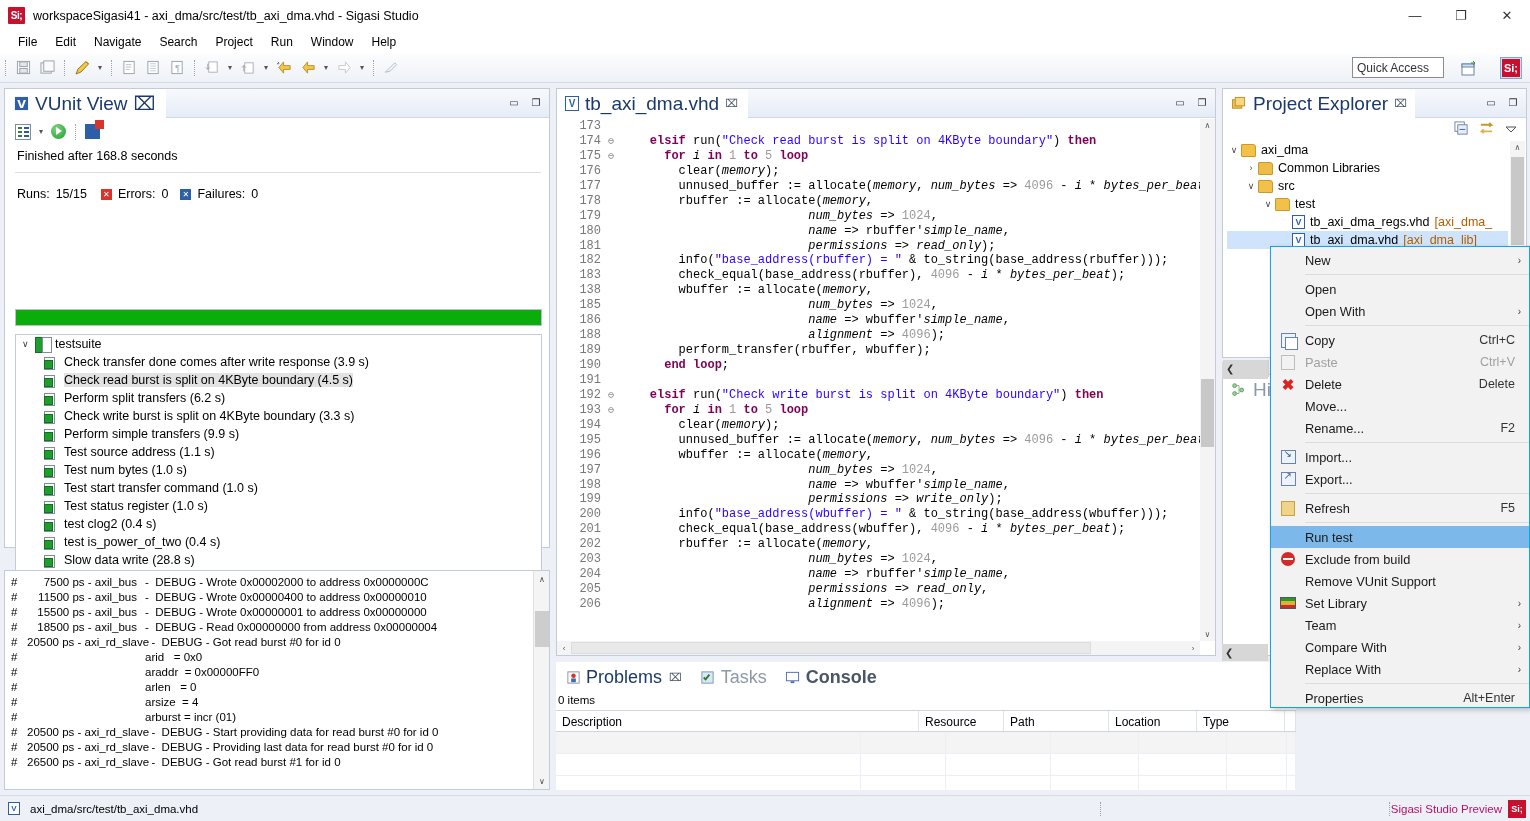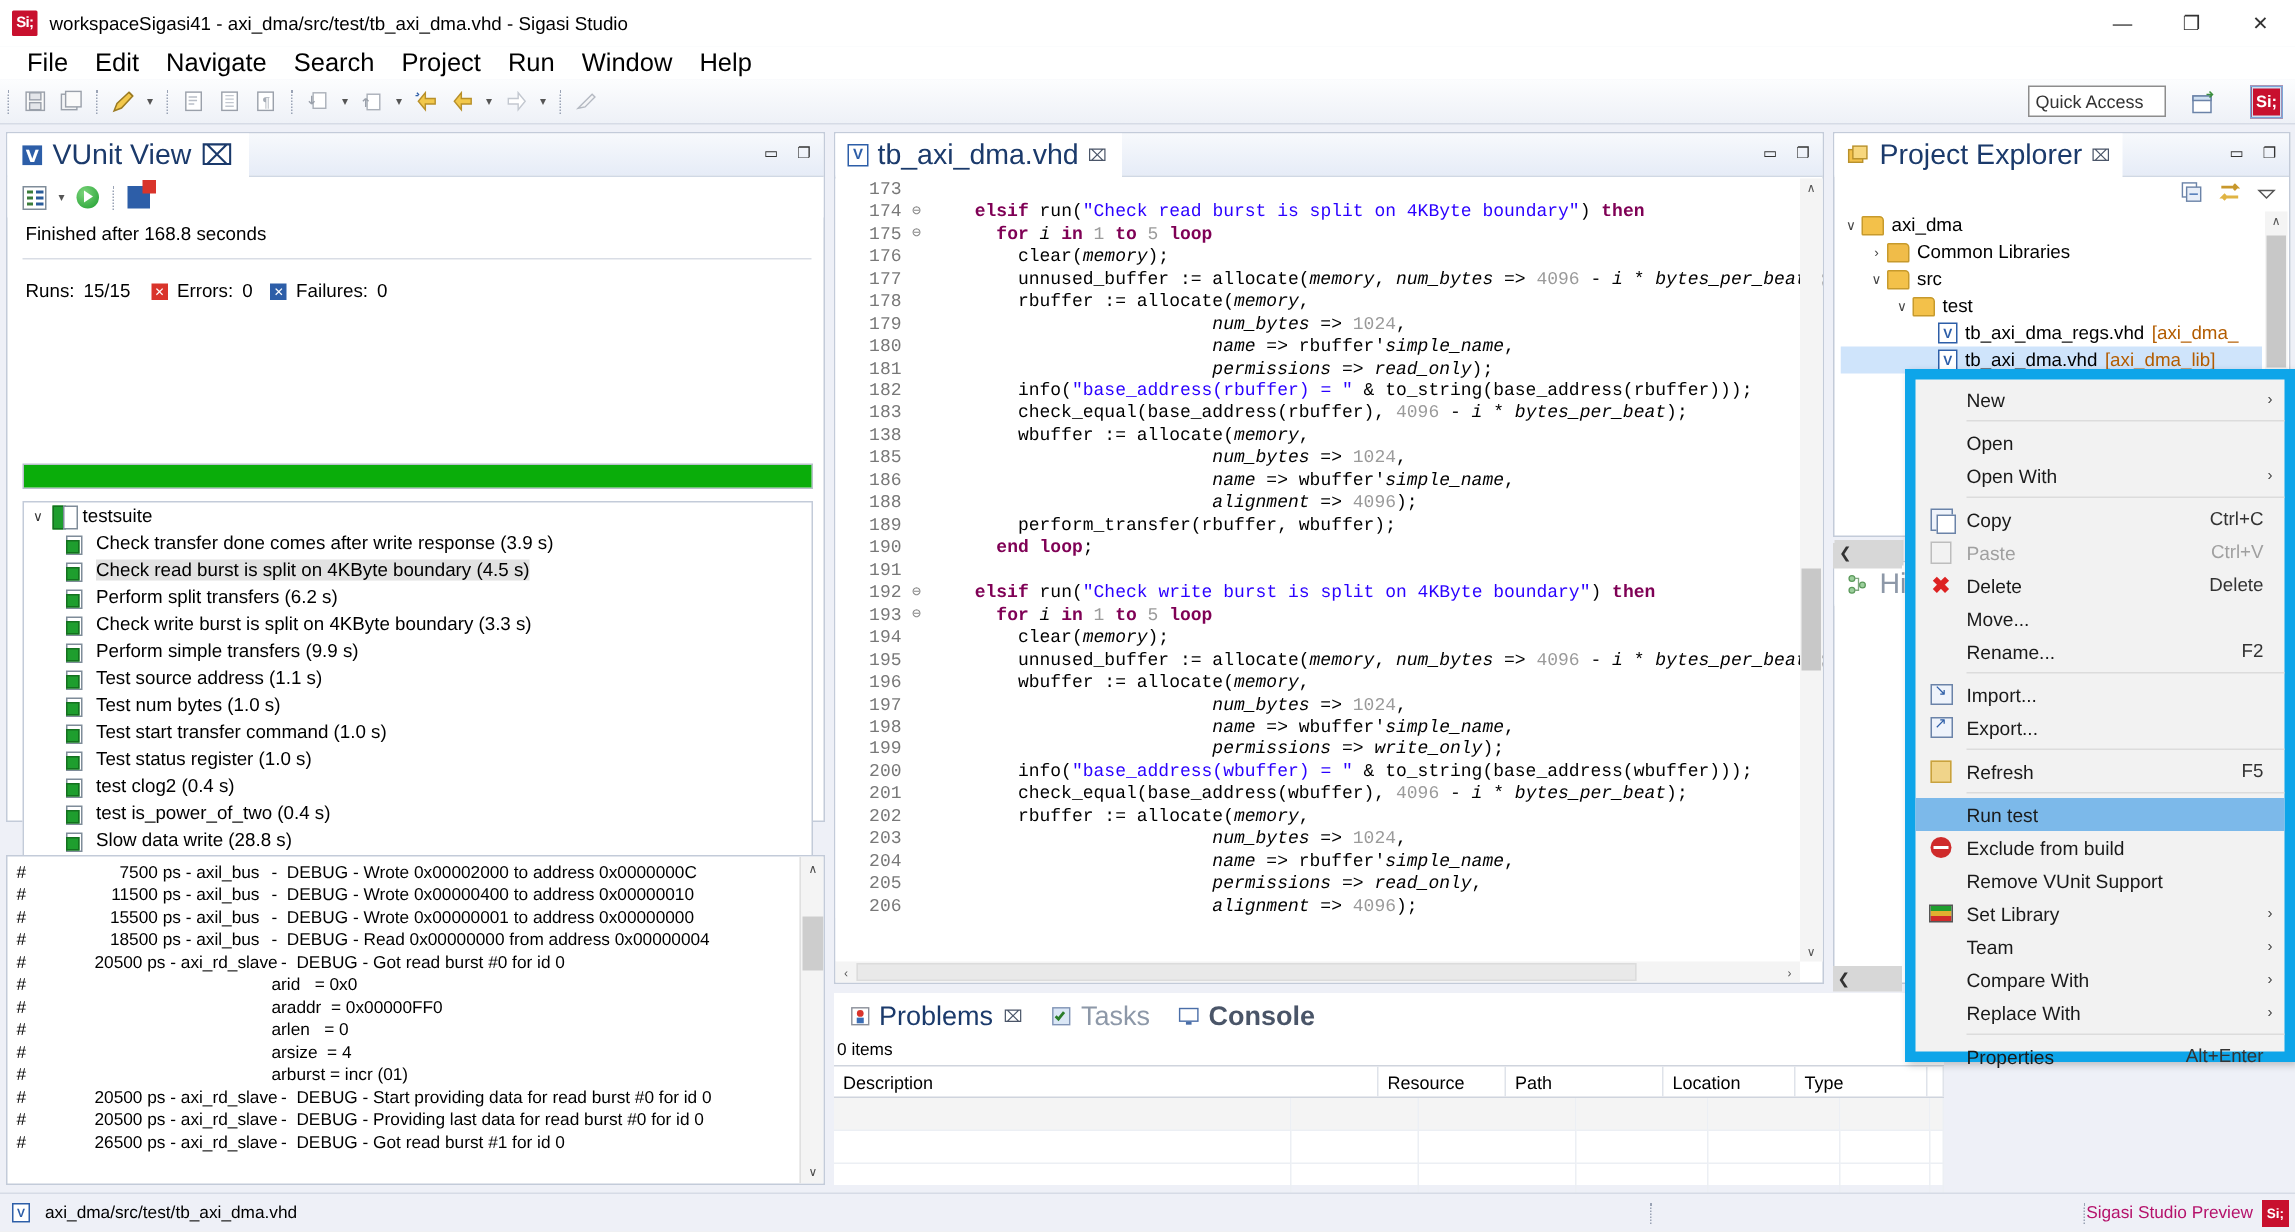--- a/index.html
+++ b/index.html
@@ -35,21 +35,21 @@
   .win-btn {
     width: 46px; height: 31px; display:flex; align-items:center; justify-content:center;
     font-size: 13px; color: #333;
   }
 
   
   .menubar {
     position: absolute; left:0; top:31px; width:1530px; height:22px;
     background:#ffffff; display:flex; align-items:center; padding-left:9px;
   }
-  .menubar span { padding: 2px 9px; font-size: 17px; color:#000; }
+  .menubar span { padding: 2px 9px; font-size: 12px; color:#000; }
 
   
   .toolbar {
     position:absolute; left:0; top:53px; width:1530px; height:30px;
     background: linear-gradient(#fcfdfe, #eef1f7);
     border-bottom:1px solid #d6dbe6;
     display:flex; align-items:center;
   }
   .tb-sep { width:1px; height:16px; border-left:1px dotted #9aa3b5; margin:0 5px; }
   .tb-btn {
@@ -130,21 +130,21 @@
   .sysout-label { position:absolute;left:8px;top:548px;font-size:12.5px;color:#000;}
   #sysout {
     left:4px; top:570px; width:546px; height:220px; border:1px solid #c3cbd9; background:#fff; overflow:hidden;
   }
   .sysout-inner {
     font-family:"Liberation Sans", sans-serif; font-size:11.5px; padding:4px 0 0 6px; line-height:15px;
     white-space:pre;
   }
   .so-row { display:flex; }
   .so-hash { width:16px; }
-  .so-time { width:118px;margin-left:36px; }
+  .so-time { width:118px; }
   .so-msg { }
   .vscroll {
     position:absolute; right:0; top:0; width:16px; height:100%;
     background:#f4f4f4; border-left:1px solid #e0e0e0;
   }
   .vscroll .up, .vscroll .down {
     position:absolute;left:0;width:16px;height:16px;display:flex;align-items:center;justify-content:center;font-size:8px;color:#4a4a4a;
   }
   .vscroll .up{top:0;} .vscroll .down{bottom:0;}
   .vscroll .thumb { position:absolute;left:1px;width:14px;background:#cdcdcd; }
@@ -207,21 +207,21 @@
   .hi-tab{position:absolute;left:0;top:0;height:29px;display:flex;align-items:center;gap:6px;padding:0 8px;background:#fff;font-size:19px;color:#8d98a8;}
 
   .chevron-left-strip{
     position:absolute;width:46px;height:17px;background:#d7d7d7;display:flex;align-items:center;
     font-size:10px;color:#333;padding-left:3px;
   }
 
   
   #ctxmenu {
     position:absolute; left:1270px; top:246px; width:260px; height:462px;
-    background:#f2f2f2; border:7px solid #0ea5e9; box-shadow:2px 2px 5px rgba(0,0,0,0.22);
+    background:#f2f2f2; border:1px solid #0ea5e9; box-shadow:2px 2px 5px rgba(0,0,0,0.22);
     padding:2px 0; z-index:50;
   }
   .mi { display:flex; align-items:center; height:22px; font-size:12.8px; color:#1a1a1a; padding-left:0;}
   .mi .mi-icon { width:34px; display:flex; align-items:center; justify-content:center; }
   .mi .mi-label { flex:1; }
   .mi .mi-accel { color:#333; padding-right:14px; font-size:12.5px;}
   .mi .mi-sub { position:absolute; right:8px; font-size:10px; color:#444; }
   .mi.disabled .mi-label, .mi.disabled .mi-accel { color:#a0a0a0; }
   .mi.sel { background:#7cb9ea; }
   .mi-sep { height:1px; background:#dcdcdc; margin:3px 0 3px 34px; }

